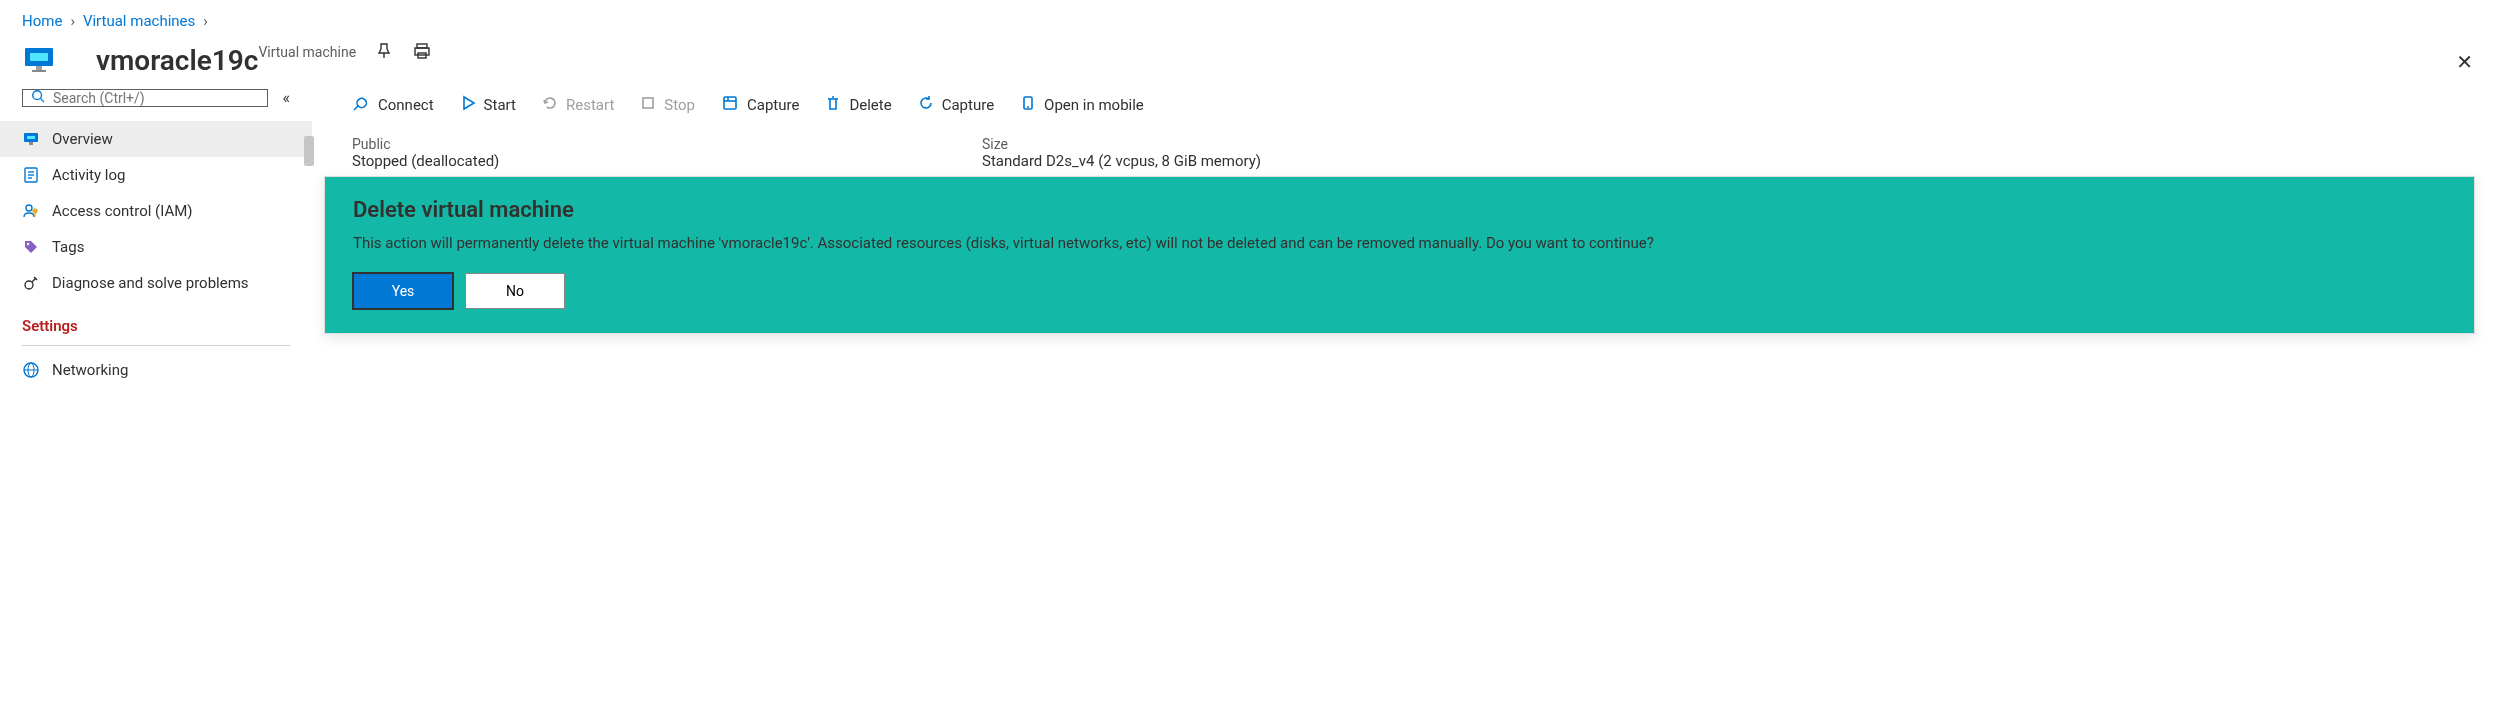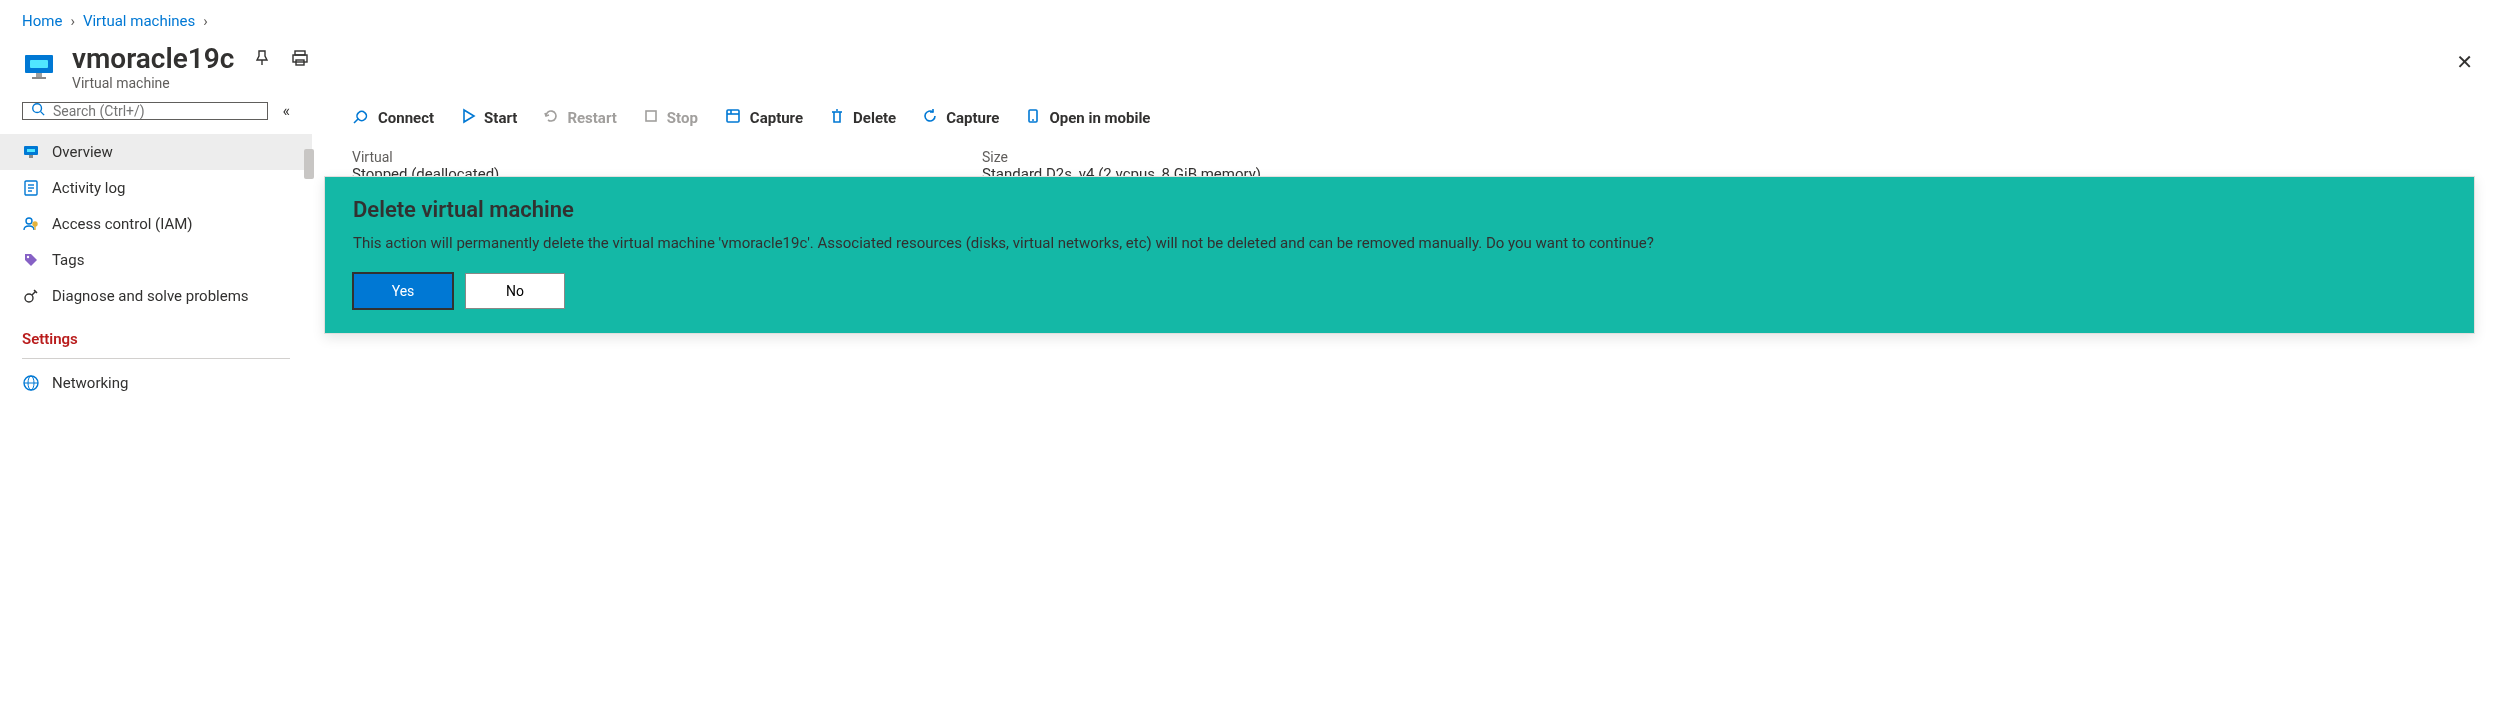--- a/index.html
+++ b/index.html
@@ -38,21 +38,22 @@
     }
     .title-icon {
       width: 36px;
       height: 36px;
       display: inline-flex;
       align-items: center;
       justify-content: center;
     }
     .title-main {
       display: flex;
-      flex-direction: column;
+      flex-direction: row;
+      margin-left: 24px;
     }
     .title-text {
       font-size: 28px;
       font-weight: 600;
       color: #323130;
     }
     .title-subtext {
       font-size: 14px;
       color: #605e5c;
     }
@@ -171,21 +172,20 @@
       gap: 26px;
       padding: 6px 40px 10px;
       font-size: 15px;
     }
     .toolbar-item {
       display: flex;
       align-items: center;
       gap: 8px;
       cursor: pointer;
       color: #323130;
-      font-weight: bold;
     }
     .toolbar-item.disabled {
       color: #a19f9d;
       cursor: default;
     }
     .toolbar-item .icon {
       color: #0078d4;
     }
     .toolbar-item.disabled .icon {
       color: #a19f9d;
@@ -462,21 +462,21 @@
             <rect x="4" y="2" width="8" height="12" rx="1"></rect>
             <line x1="7" y1="12" x2="9" y2="12"></line>
           </svg>
         </span>
         <span>Open in mobile</span>
       </div>
     </div>
 
     <div class="properties">
       <div>
-        <div class="prop-label">Virtual</div>
+        <div class="prop-label">Public</div>
         <div class="prop-value">Stopped (deallocated)</div>
       </div>
       <div>
         <div class="prop-label">Size</div>
         <div class="prop-value">Standard D2s_v4 (2 vcpus, 8 GiB memory)</div>
       </div>
       <div>
         <div class="prop-label">Location</div>
         <div class="prop-value">East US</div>
       </div>

